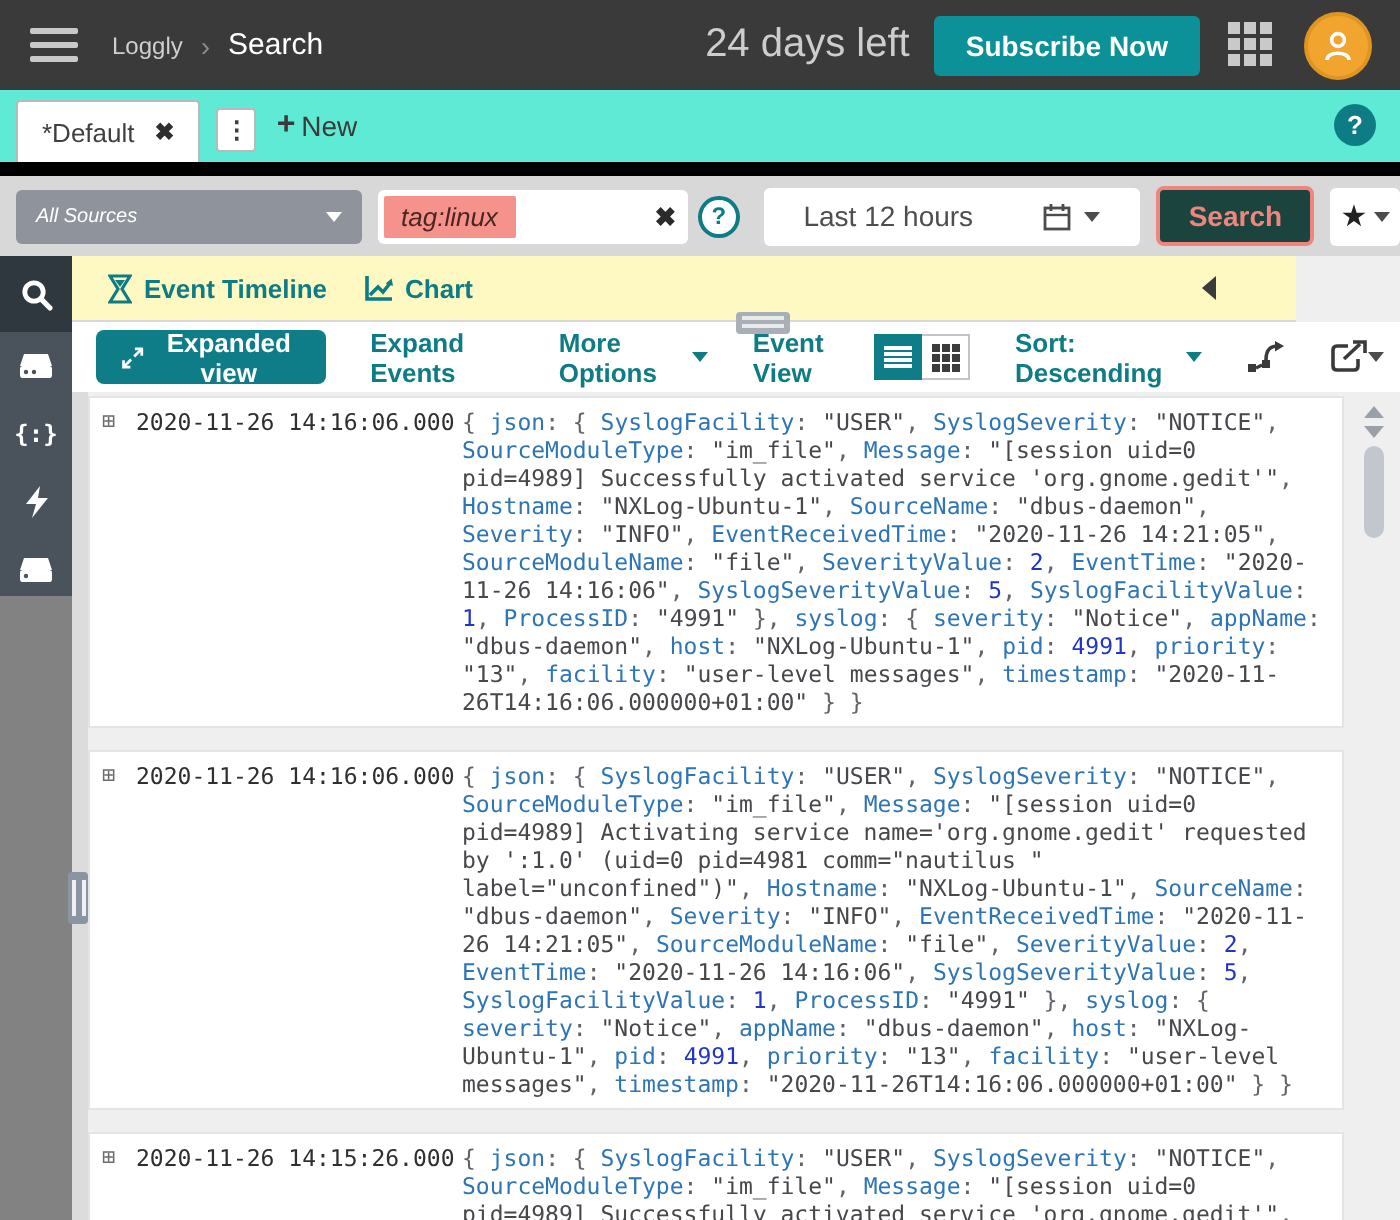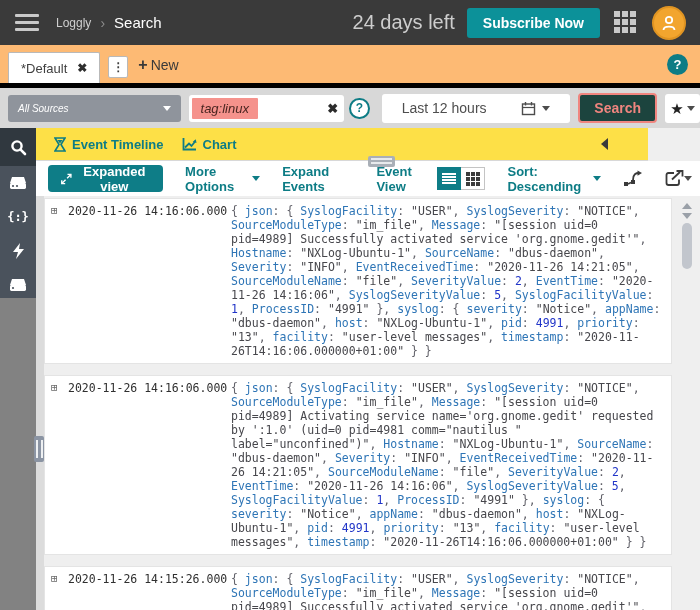--- a/index.html
+++ b/index.html
@@ -20,22 +20,22 @@
   .subscribe { margin-left:12px; background:#0c9199; color:#fff; font-weight:bold;
     font-size:14px; border:none; border-radius:3px; padding:7px 16px; cursor:pointer; }
   .appgrid { width:24px; height:24px; margin-left:14px; display:grid;
     grid-template-columns:repeat(3,6px); grid-template-rows:repeat(3,6px); gap:2px; cursor:pointer; }
   .appgrid i { background:#c9c9c9; }
   .avatar { width:34px; height:34px; border-radius:50%; background:#f2a52e;
     margin:0 14px 0 14px; display:flex; align-items:center; justify-content:center;
     border:2px solid #e09422; cursor:pointer; }
 
   
-  .tabbar { left:0; top:45px; width:700px; height:43px; background:#fdba74;
-    border-bottom:5px solid #000000; display:flex; align-items:flex-end; }
+  .tabbar { left:0; top:45px; width:700px; height:43px; background:#5eead4;
+    border-bottom:7px solid #000000; display:flex; align-items:flex-end; }
   .tab { background:#fff; border:1px solid #b9b9b9; border-bottom:none;
     height:31px; margin-left:8px; display:flex; align-items:center; gap:10px;
     padding:0 12px; font-size:13px; color:#3f3f3f; cursor:pointer; border-radius:2px 2px 0 0; }
   .tab-close { font-weight:bold; font-size:12px; color:#2e2e2e; cursor:pointer; }
   .kebab-btn { width:20px; height:22px; background:#fff; border:1px solid #b9b9b9;
     border-radius:2px; margin:0 0 5px 8px; display:flex; align-items:center;
     justify-content:center; font-weight:bold; color:#3f3f3f; font-size:12px; cursor:pointer; }
   .newtab { display:flex; align-items:center; gap:3px; margin:0 0 9px 10px;
     font-size:14px; color:#3a3a3a; cursor:pointer; }
   .newtab b { font-size:16px; }
@@ -74,21 +74,21 @@
   
   .side-dark { left:0; top:128px; width:36px; height:170px; background:#4a525c; }
   .side-gray { left:0; top:298px; width:36px; height:312px; background:#828282; }
   .side-icon { width:36px; height:34px; display:flex; align-items:center;
     justify-content:center; cursor:pointer; }
   .side-icon.active { background:#30383f; height:38px; }
   .json-glyph { color:#fff; font-weight:bold; font-size:12px;
     font-family:"DejaVu Sans Mono", monospace; }
 
   
-  .panel-head { left:36px; top:128px; width:612px; height:33px; background:#fde047;
+  .panel-head { left:36px; top:128px; width:612px; height:33px; background:#fef9c3;
     border-bottom:1px solid #d8d8d8; display:flex; align-items:center; }
   .ph-link { display:flex; align-items:center; gap:6px; color:#0d7c85; font-size:13px;
     font-weight:bold; margin-left:18px; cursor:pointer; }
   .collapse-tri { margin-left:auto; margin-right:40px; width:0; height:0; cursor:pointer;
     border-top:6px solid transparent; border-bottom:6px solid transparent;
     border-right:7px solid #3a3a3a; }
   .hdrag { left:368px; top:156px; width:27px; height:11px; background:#a9afb7;
     border-radius:2px; cursor:row-resize; }
   .hdrag i { display:block; height:2px; background:#e8eaec; margin:2px 3px; }
 
@@ -277,25 +277,25 @@
     <button class="exp-btn">
       <svg width="14" height="14" viewBox="0 0 14 14">
         <path d="M8.5 1 H13 V5.5" fill="none" stroke="#fff" stroke-width="1.8"></path>
         <path d="M5.5 13 H1 V8.5" fill="none" stroke="#fff" stroke-width="1.8"></path>
         <line x1="13" y1="1" x2="8" y2="6" stroke="#fff" stroke-width="1.8"></line>
         <line x1="1" y1="13" x2="6" y2="8" stroke="#fff" stroke-width="1.8"></line>
       </svg>
       <span>Expanded view</span>
     </button>
     <span class="tb-link">
+      <span>Expand Events</span>
+    </span>
+    <span class="tb-link">
       <span>More Options</span>
       <span class="tb-caret"></span>
-    </span>
-    <span class="tb-link">
-      <span>Expand Events</span>
     </span>
     <span class="tb-link">
       <span>Event View</span>
     </span>
     <span class="view-toggle">
       <span class="vt-btn on">
         <span class="lines4">
             <i></i>
             <i></i>
             <i></i>

